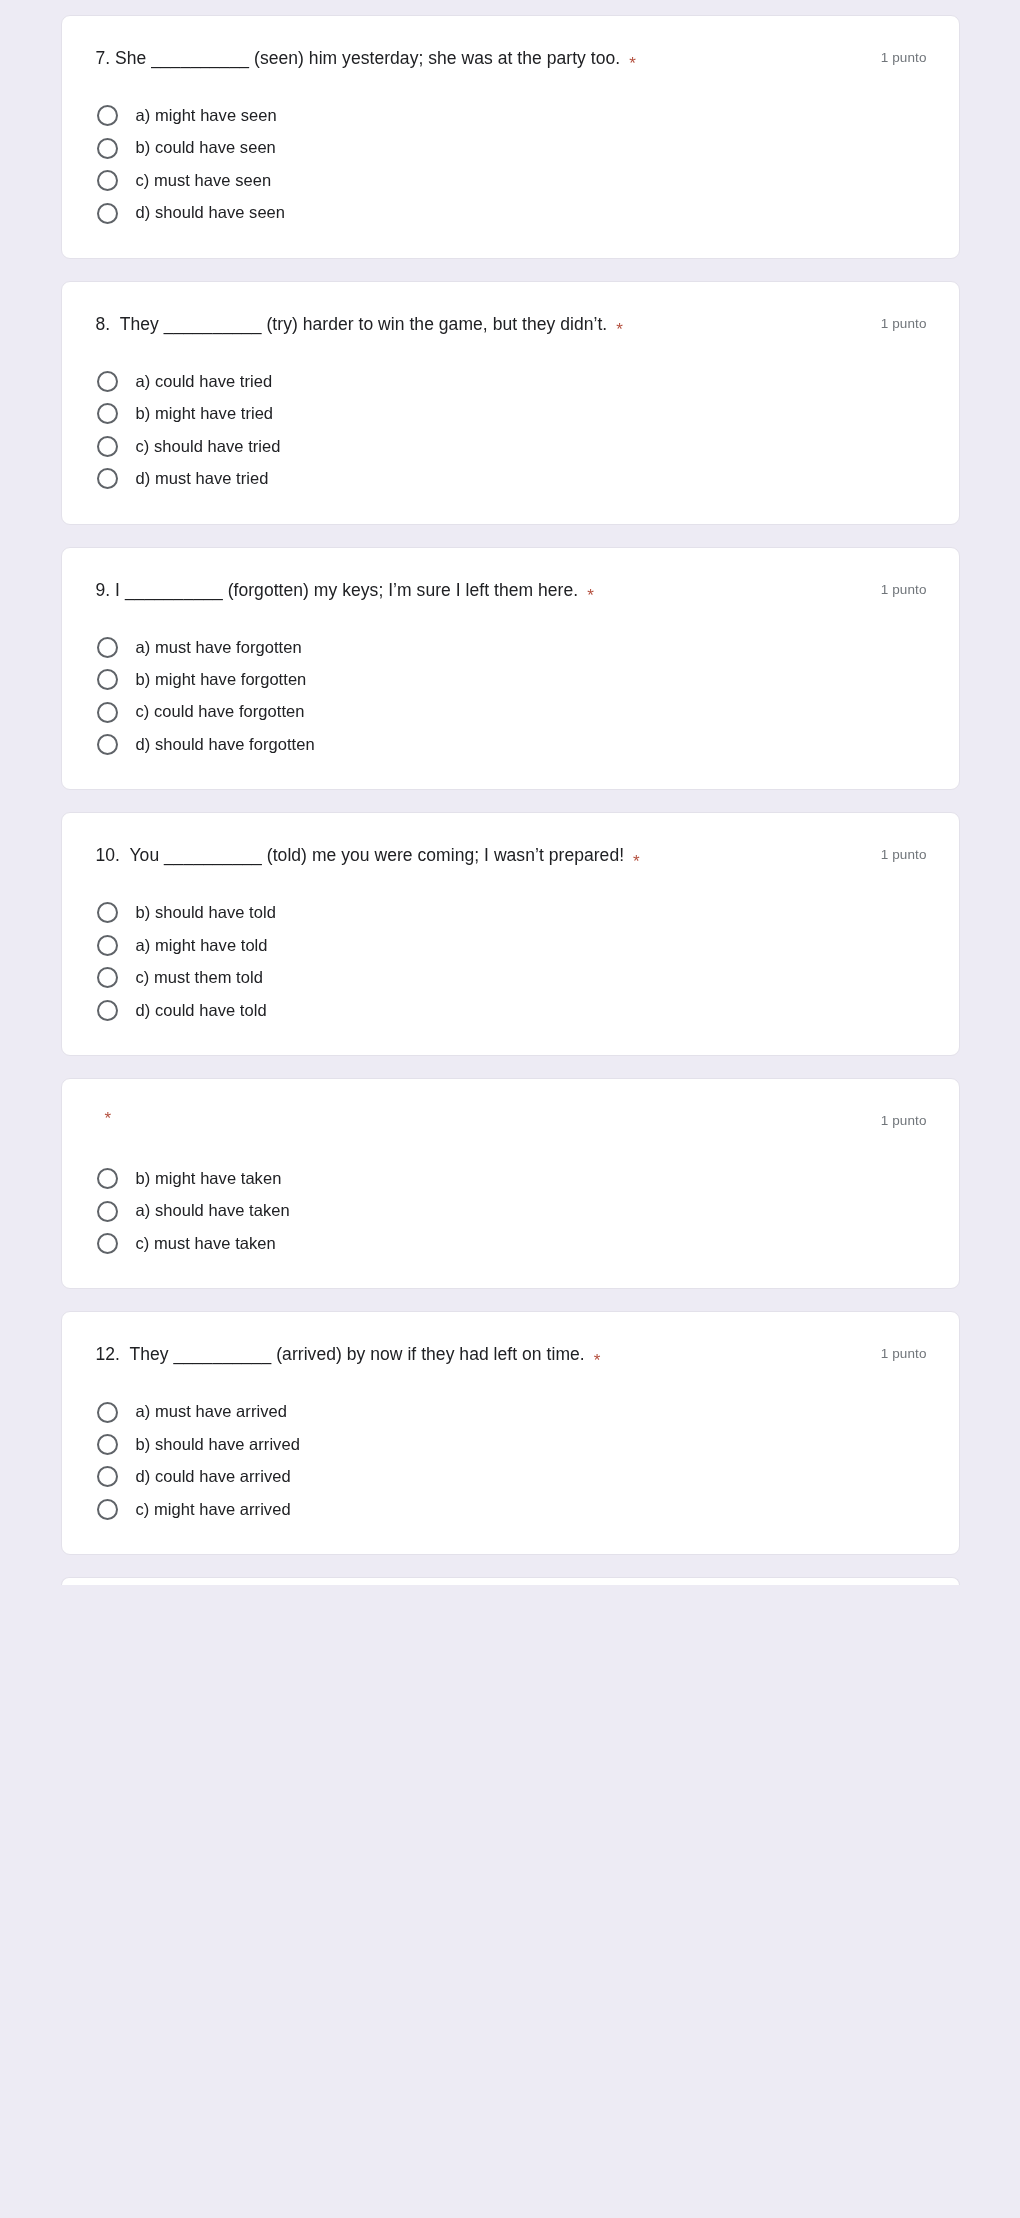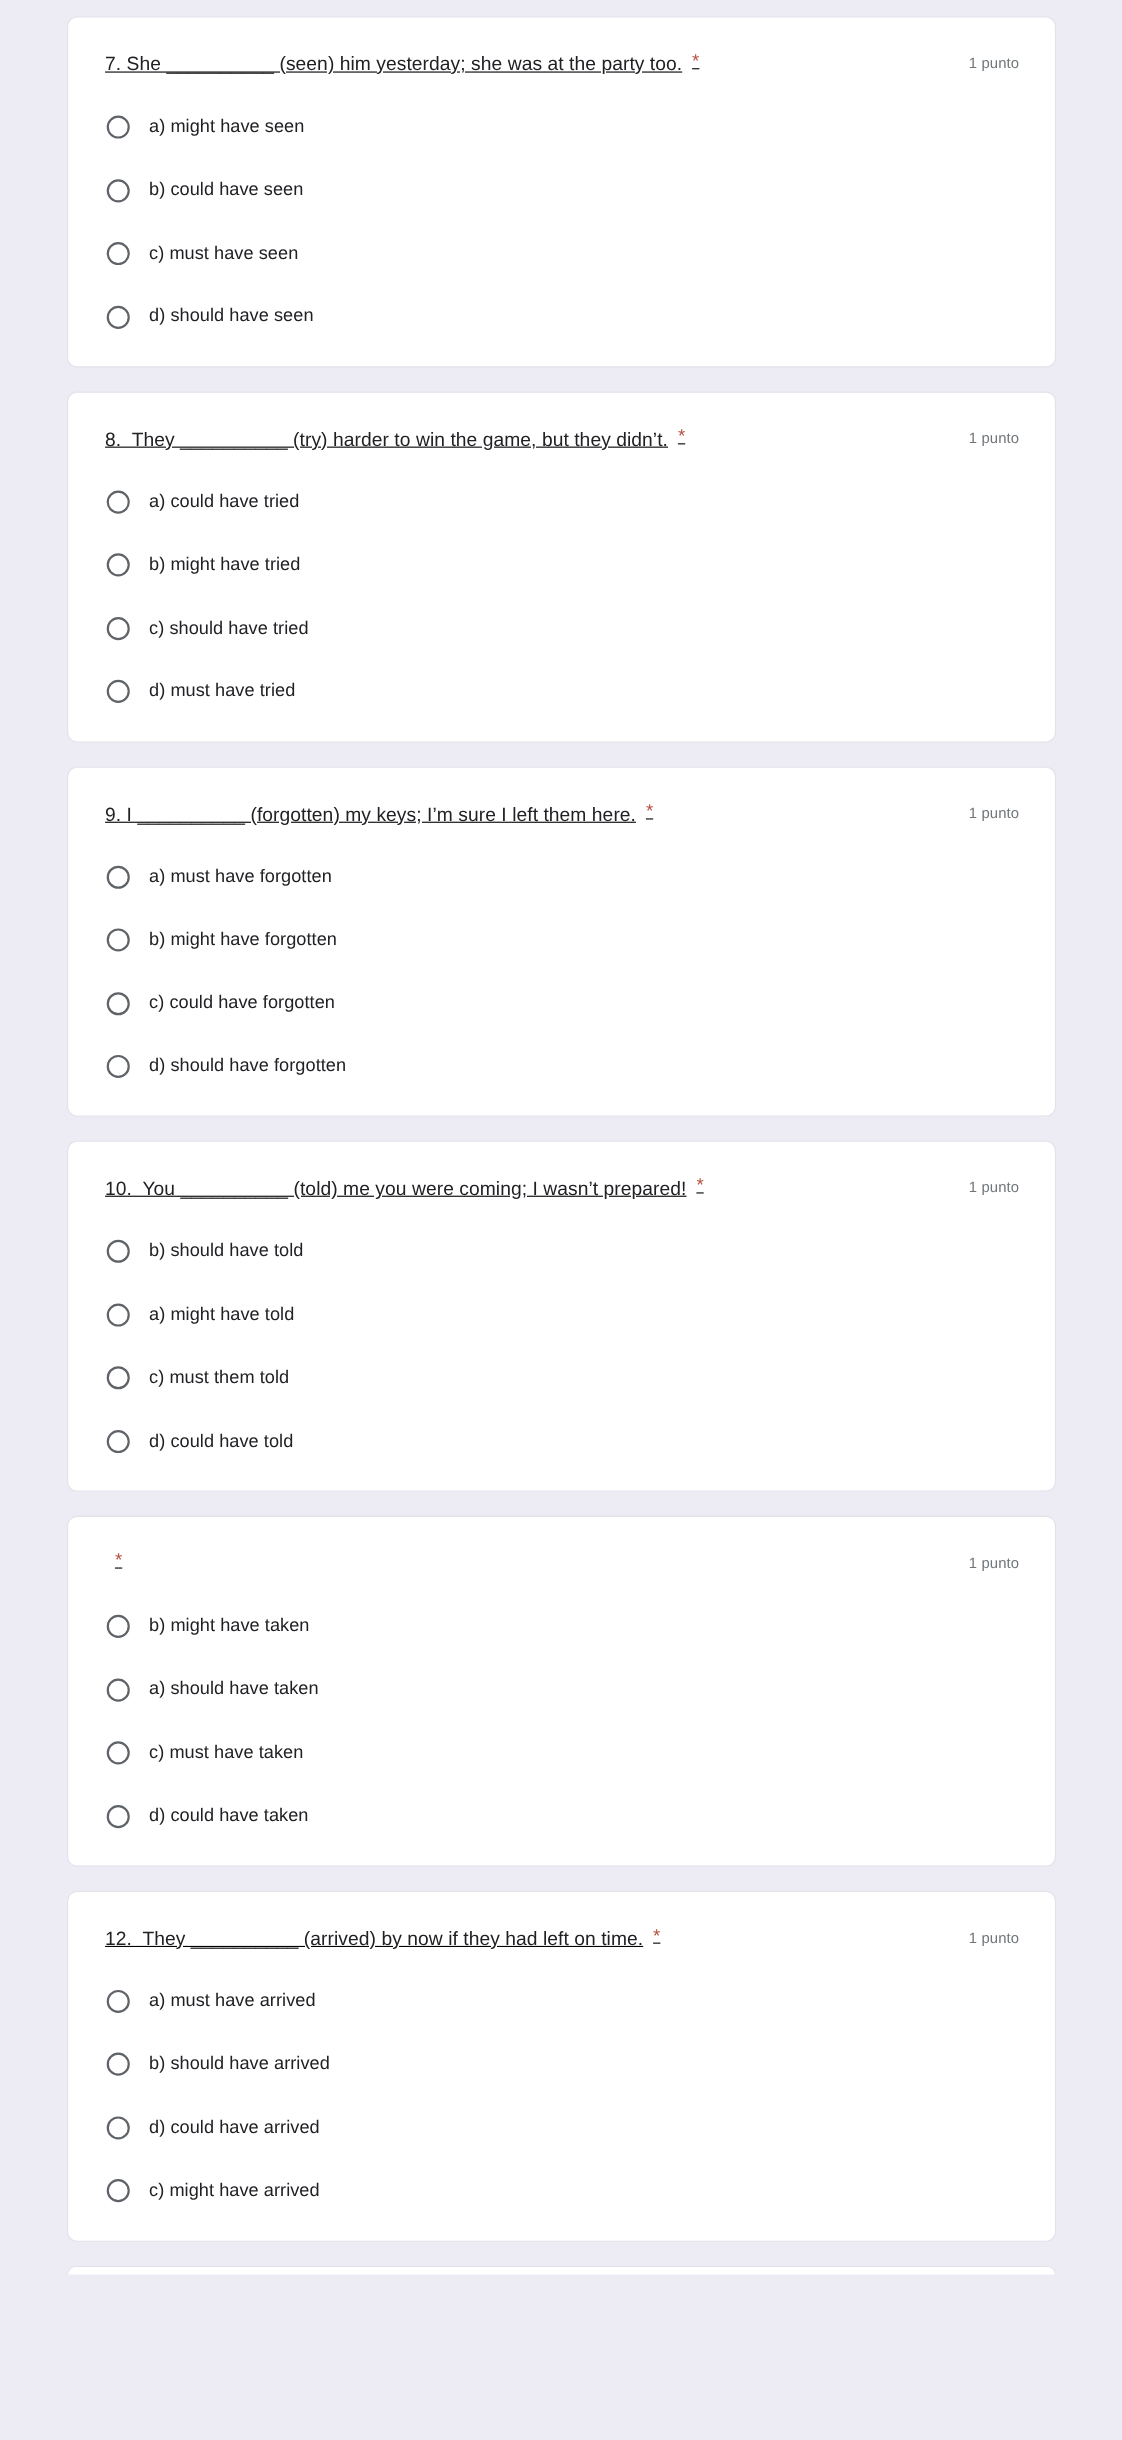--- a/index.html
+++ b/index.html
@@ -44,24 +44,23 @@
     display: flex;
     align-items: flex-start;
     justify-content: space-between;
     gap: 20px;
     padding: 0 0 0 2px;
     min-height: 34px;
   }
 
   .question-title-wrap {
     display: flex;
-    align-items: flex-start;
+    align-items: flex-end;
     flex: 1 1 auto;
     line-height: 1.45;
-    text-decoration: underline;
   }
 
   .question-title {
     font-size: 17.5px;
     color: #202124;
     letter-spacing: 0.05px;
     white-space: pre-wrap;
   }
 
   .required-asterisk {
@@ -79,21 +78,21 @@
     white-space: nowrap;
     flex: 0 0 auto;
     padding-top: 4px;
     letter-spacing: 0.1px;
   }
 
   .options-list {
     margin-top: 25px;
     display: flex;
     flex-direction: column;
-    gap: 36px;
+    gap: 11px;
   }
 
   .option-row {
     display: flex;
     align-items: center;
     gap: 18px;
     padding-left: 3px;
   }
 
   .radio-icon {
@@ -237,24 +236,20 @@
           <span class="option-label">b) might have taken</span>
         </div>
         <div class="option-row">
           <span class="radio-icon"></span>
           <span class="option-label">a) should have taken</span>
         </div>
         <div class="option-row">
           <span class="radio-icon"></span>
           <span class="option-label">c) must have taken</span>
         </div>
-        <div class="option-row">
-          <span class="radio-icon"></span>
-          <span class="option-label">d) could have taken</span>
-        </div>
       </div>
     </div>
     <div class="question-card">
       <div class="question-header">
         <div class="question-title-wrap">
           <span class="question-title">12.  They __________ (arrived) by now if they had left on time.</span>
           <span class="required-asterisk">*</span>
         </div>
         <div class="points-label">1 punto</div>
       </div>

